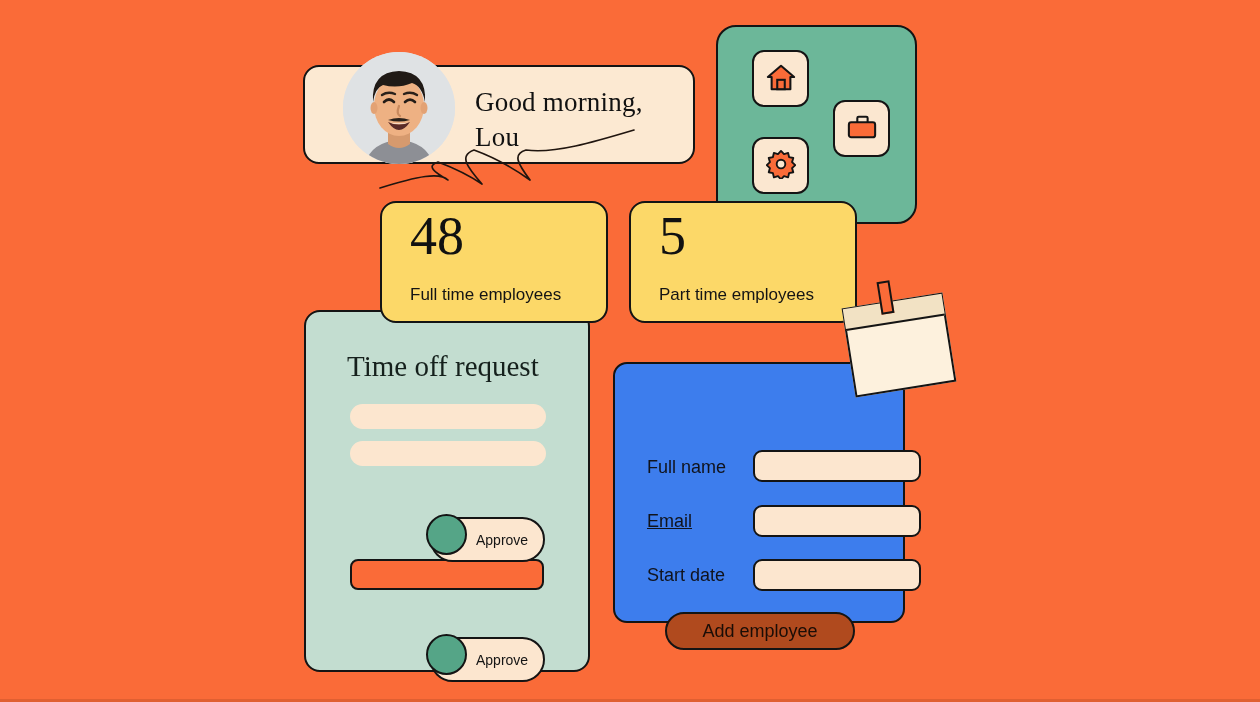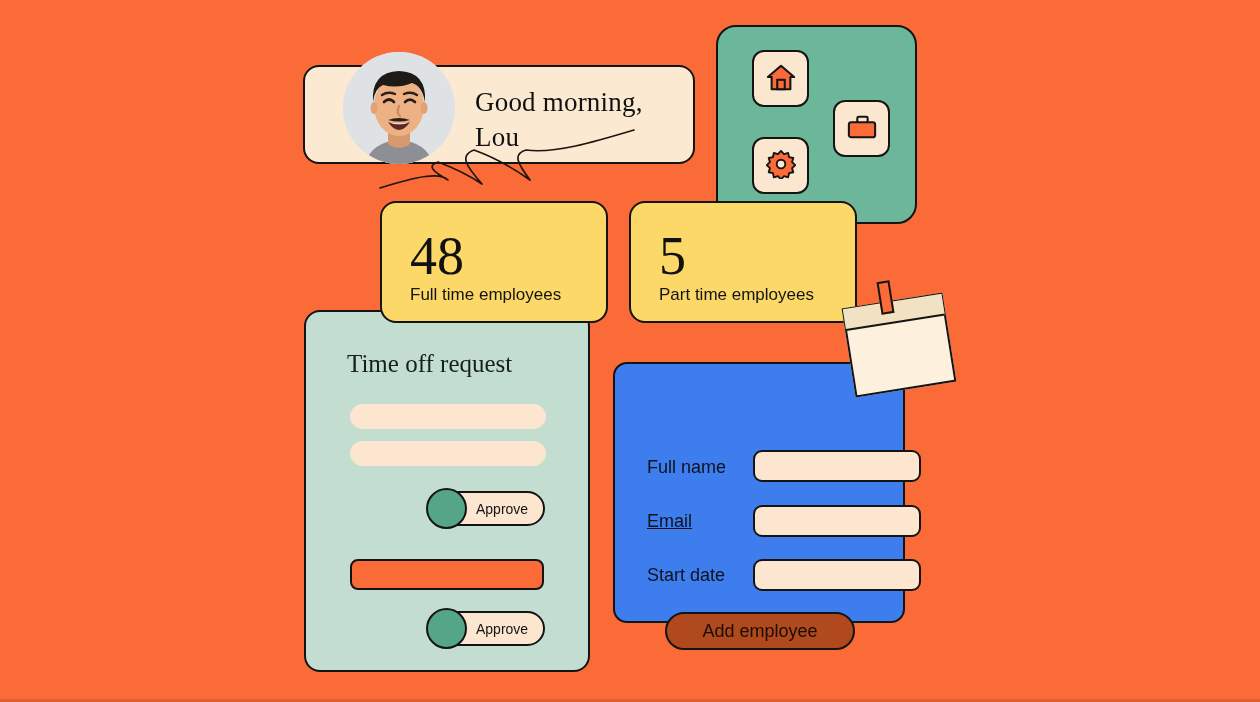--- a/index.html
+++ b/index.html
@@ -109,21 +109,20 @@
   #stat-part { left: 629px; top: 201px; width: 228px; height: 122px; }
   .stat-value {
     position: absolute;
     left: 28px;
     top: 6px;
     font-family: "Liberation Serif", serif;
     font-size: 54px;
     line-height: 1;
     color: #111;
     font-weight: 400;
-    margin-top: 20px;
   }
   .stat-label {
     position: absolute;
     left: 28px;
     bottom: 16px;
     font-size: 17px;
     color: #141414;
   }
 
   
@@ -134,21 +133,21 @@
     height: 362px;
     background: #c3ddd0;
     border-radius: 16px;
     z-index: 10;
   }
   #timeoff-title {
     position: absolute;
     left: 347px;
     top: 350px;
     font-family: "Liberation Serif", serif;
-    font-size: 25px;
+    font-size: 29px;
     color: #15201c;
     z-index: 16;
   }
   .pill-input {
     position: absolute;
     background: #fce6cf;
     border-radius: 40px;
     z-index: 16;
   }
   #timeoff-input-1 { left: 350px; top: 404px; width: 196px; height: 25px; }
@@ -160,29 +159,30 @@
     width: 194px;
     height: 31px;
     background: #fa6b38;
     border: 2.5px solid #141414;
     border-radius: 8px;
     box-sizing: border-box;
     z-index: 16;
   }
   .toggle {
     position: absolute;
-    height: 35px;
+    height: 45px;
     width: 115px;
     background: #fce6cf;
     border: 2.5px solid #141414;
     border-radius: 40px;
     box-sizing: border-box;
     z-index: 18;
     display: flex;
     align-items: center;
+    margin-top: 26px;
   }
   .toggle .knob {
     position: absolute;
     left: -6px;
     top: -5px;
     width: 41px;
     height: 41px;
     border-radius: 50%;
     background: #55a587;
     border: 2.5px solid #141414;

